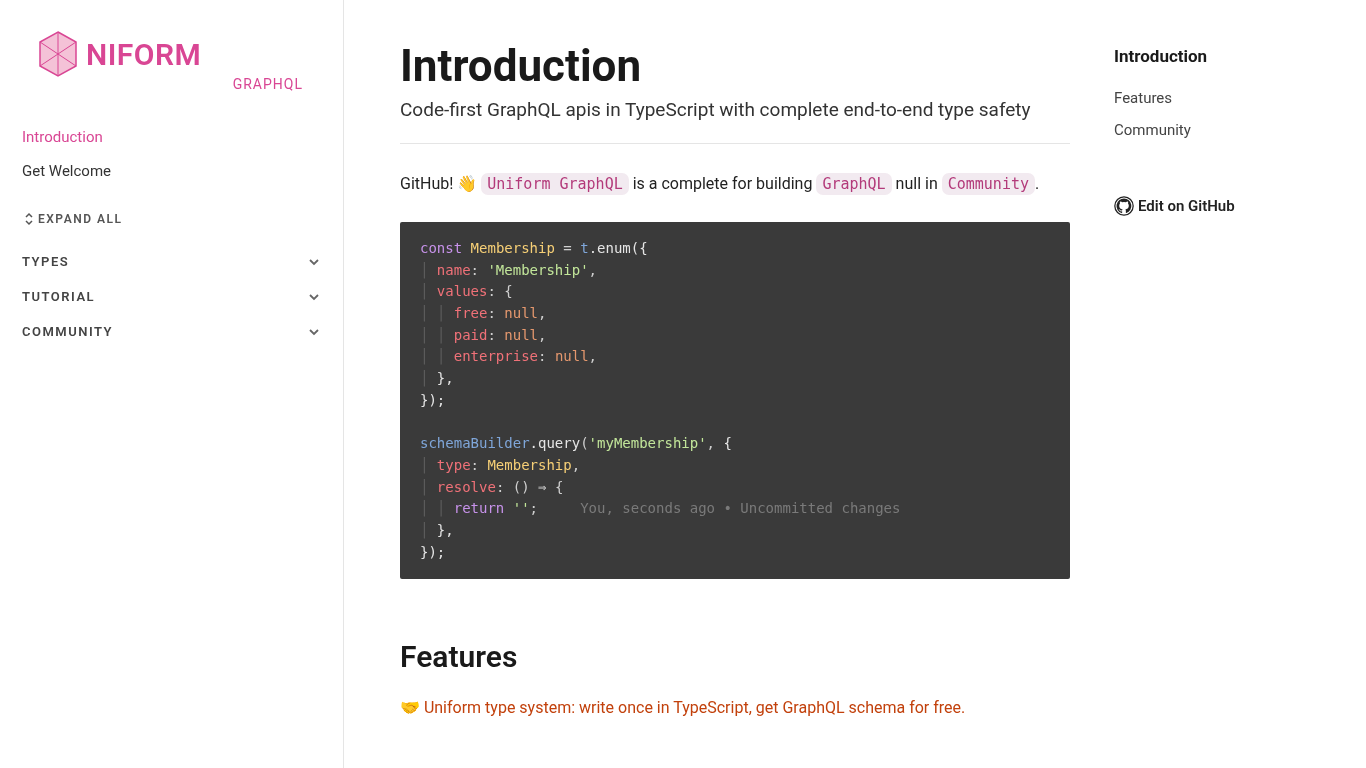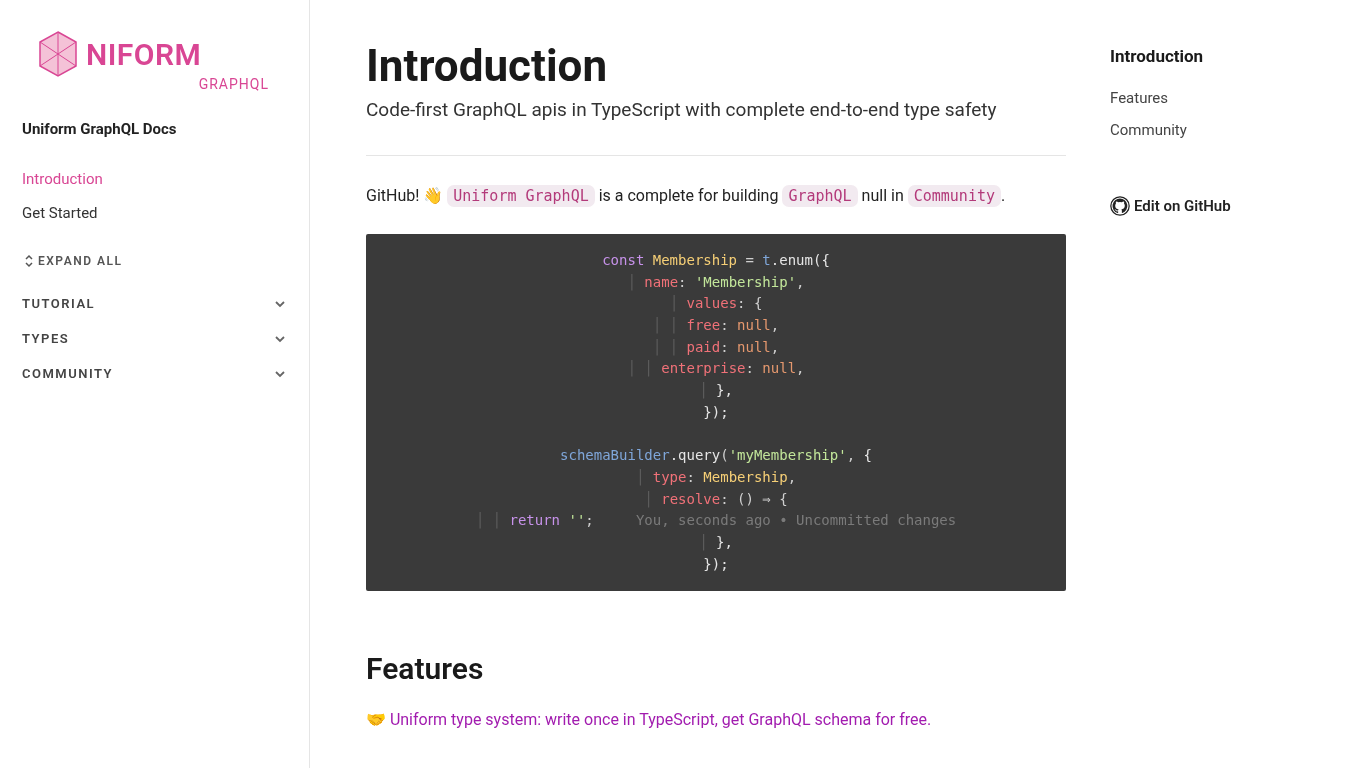--- a/index.html
+++ b/index.html
@@ -7,21 +7,21 @@
   font-family: -apple-system, BlinkMacSystemFont, "Segoe UI", Roboto, sans-serif;
   color: #1a1a1a;
   display: flex;
   height: 768px;
   width: 1366px;
   overflow: hidden;
 }
 
 
 .sidebar {
-  width: 310px;
+  width: 344px;
   border-right: 1px solid #e5e5e5;
   padding: 30px 22px 20px 22px;
   overflow-y: auto;
 }
 .logo-wrap { margin-bottom: 28px; padding-left: 14px; }
 .logo-text {
   font-size: 30px;
   font-weight: 600;
   color: #d94694;
   letter-spacing: 0.5px;
@@ -95,21 +95,21 @@
 .content { flex: 1; max-width: 700px; }
 .page-title {
   font-size: 44px;
   font-weight: 700;
   color: #1a1a1a;
   margin-bottom: 6px;
 }
 .page-subtitle {
   font-size: 19px;
   color: #333;
-  margin-bottom: 34px;
+  margin-bottom: 22px;
 }
 .divider {
   border: none;
   border-top: 1px solid #e5e5e5;
   margin-bottom: 26px;
 }
 .intro-para {
   font-size: 16px;
   line-height: 1.75;
   color: #222;
@@ -127,40 +127,39 @@
   background: #3a3a3a;
   color: #cfcfcf;
   font-family: ui-monospace, Menlo, Consolas, monospace;
   font-size: 14px;
   padding: 16px 20px;
   line-height: 1.55;
   border-radius: 2px;
   margin-bottom: 60px;
   white-space: pre;
   overflow-x: hidden;
-  text-align: center;
 }
 .codeblock .tok-k { color: #c792ea; }
 .codeblock .tok-t { color: #f6cf76; }
 .codeblock .tok-v { color: #7fa6d9; }
 .codeblock .tok-p { color: #e5e5e5; }
 .codeblock .tok-s { color: #c2e69a; }
 .codeblock .tok-n { color: #e5986e; }
 .codeblock .tok-c { color: #7a7a7a; }
 .codeblock .tok-r { color: #f07178; }
 .codeblock .guide { color: #5f5f5f; }
 .section-title {
   font-size: 30px;
   font-weight: 600;
   color: #1a1a1a;
   margin-bottom: 20px;
 }
 .feature-line {
   font-size: 16px;
-  color: #a21caf;
+  color: #c2410c;
   line-height: 1.7;
 }
 
 
 .toc {
   width: 240px;
   padding-left: 44px;
   padding-top: 6px;
 }
 .toc-title {
@@ -199,43 +198,42 @@
             <line x1="4" y1="12" x2="40" y2="36" stroke="#d94694" stroke-width="1"></line>
             <line x1="40" y1="12" x2="4" y2="36" stroke="#d94694" stroke-width="1"></line>
             <line x1="22" y1="2" x2="22" y2="46" stroke="#d94694" stroke-width="1"></line>
           </svg>
       </span>
       <span>NIFORM</span>
     </div>
     <div class="logo-sub">GRAPHQL</div>
   </div>
 
-  <div class="docs-title">Uniform GraphQL Docs</div>
 
   <a class="nav-item active">Introduction</a>
-  <a class="nav-item">Get Started</a>
+  <a class="nav-item">Get Welcome</a>
 
   <div class="expand-all">
     <span class="expand-icon">
       <svg viewBox="0 0 14 14" fill="none" stroke="#555" stroke-width="1.5">
           <polyline points="4,5 7,2 10,5"></polyline>
           <polyline points="4,9 7,12 10,9"></polyline>
         </svg>
     </span>
     <span>EXPAND ALL</span>
   </div>
 
   <div class="section-header">
-    <span>TUTORIAL</span>
+    <span>TYPES</span>
     <span class="chevron"><svg viewBox="0 0 14 14" fill="none" stroke="currentColor" stroke-width="1.8">
           <polyline points="3,5 7,9 11,5"></polyline>
         </svg></span>
   </div>
   <div class="section-header">
-    <span>TYPES</span>
+    <span>TUTORIAL</span>
     <span class="chevron"><svg viewBox="0 0 14 14" fill="none" stroke="currentColor" stroke-width="1.8">
           <polyline points="3,5 7,9 11,5"></polyline>
         </svg></span>
   </div>
   <div class="section-header">
     <span>COMMUNITY</span>
     <span class="chevron"><svg viewBox="0 0 14 14" fill="none" stroke="currentColor" stroke-width="1.8">
           <polyline points="3,5 7,9 11,5"></polyline>
         </svg></span>
   </div>

